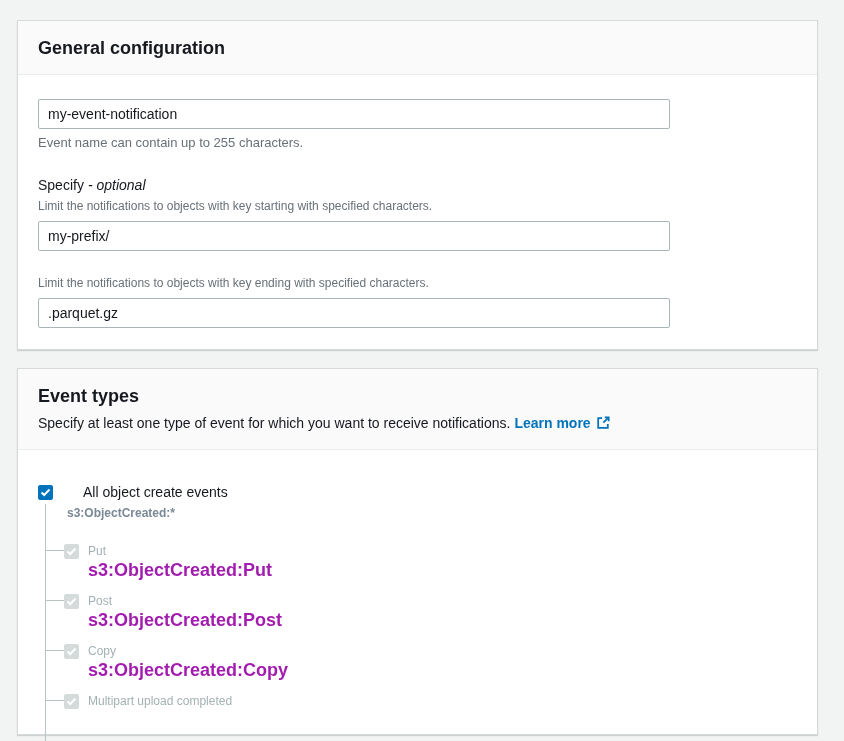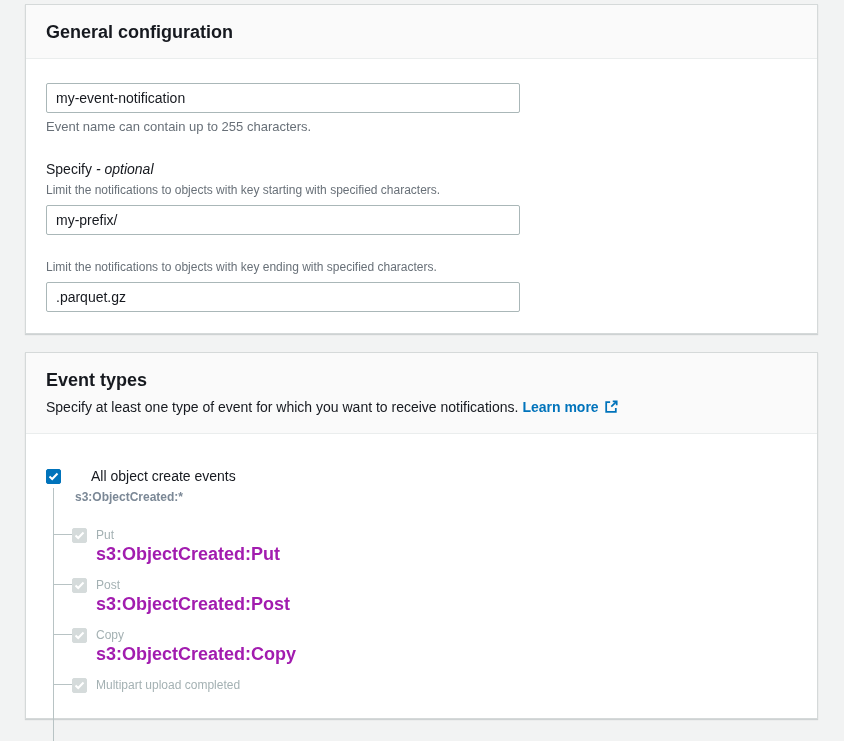--- a/index.html
+++ b/index.html
@@ -3,21 +3,21 @@
 <meta charset="utf-8">
 <style>
   * { box-sizing: border-box; }
   html, body { margin: 0; padding: 0; }
   body {
     width: 844px; height: 741px; overflow: hidden;
     background: #f2f3f3;
     font-family: "Liberation Sans", sans-serif;
     color: #16191f;
   }
-  .page { padding: 4px 26px 0 17px; height: 741px; margin-left: 8px; }
+  .page { padding: 20px 26px 0 17px; height: 741px; }
 
   
   .card {
     background: #ffffff;
     border: 1px solid #d5d9d9;
     box-shadow: 0 1px 1px 0 rgba(0,28,36,0.15);
   }
   .card + .card { margin-top: 18px; }
   .card-header {
     background: #fafafa;
@@ -29,21 +29,21 @@
   .card-body { padding: 17px 20px 21px; }
 
   
   .group + .group { margin-top: 24px; }
   .field-label { font-size: 14px; line-height: 20px; color: #16191f; }
   .optional { font-style: italic; margin-left: 4px; }
   .field-desc { font-size: 12px; line-height: 16px; color: #687078; margin-top: 3px; }
   .helper    { font-size: 13px; line-height: 16px; color: #687078; margin-top: 6px; }
   .text-input {
     display: block;
-    width: 474px; height: 30px;
+    width: 632px; height: 30px;
     margin-top: 7px;
     border: 1px solid #aab7b8; border-radius: 2px;
     padding: 0 9px;
     font-family: "Liberation Sans", sans-serif;
     font-size: 14px; color: #16191f;
     background: #fff;
     outline: none;
   }
 
   

